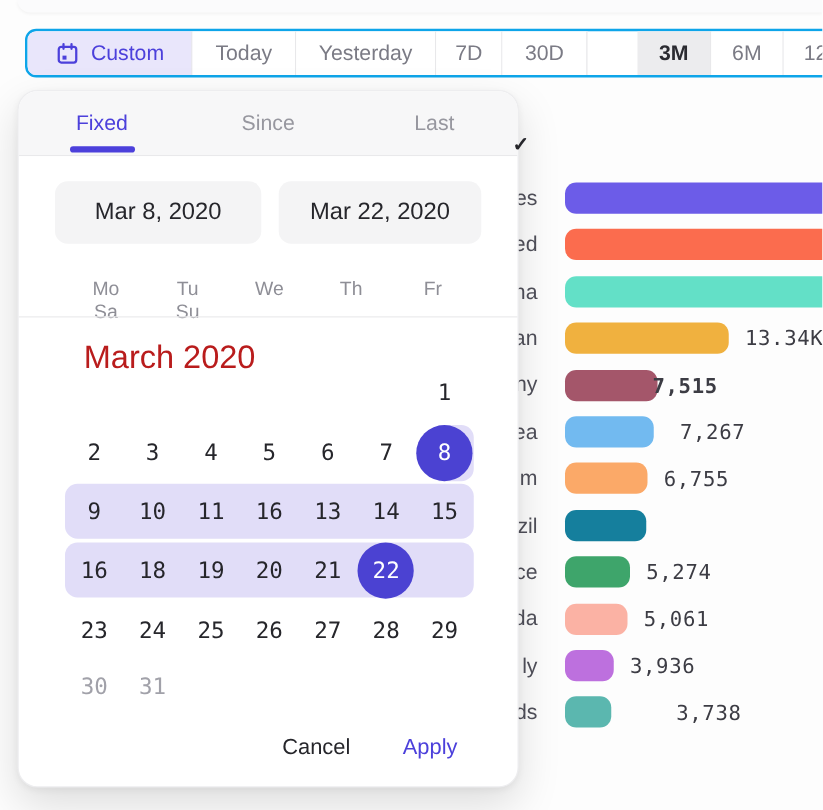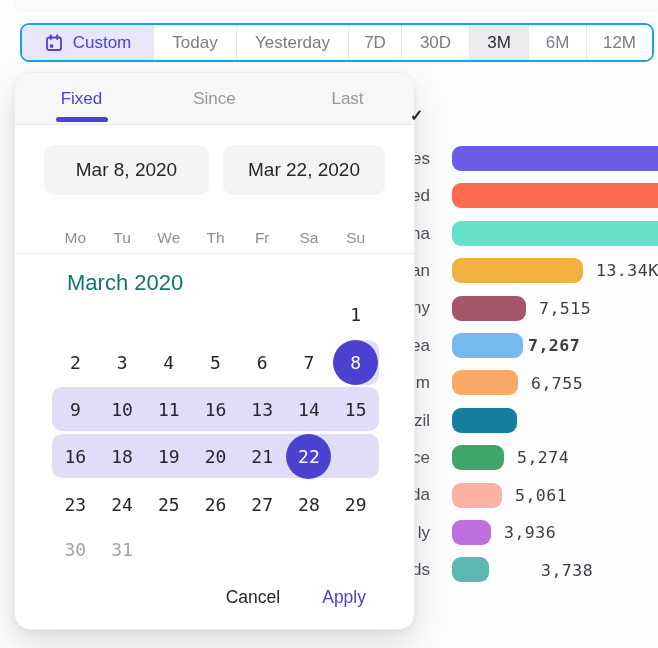--- a/index.html
+++ b/index.html
@@ -10,21 +10,21 @@
               border-bottom-left-radius:12px;box-shadow:0 1px 3px rgba(0,0,0,.05);}
 
   
   .seg{position:absolute;left:20px;top:23px;height:39px;display:flex;background:#fff;
        border:2px solid #0ea5e9;border-radius:9px;overflow:hidden;z-index:5;box-sizing:border-box;}
   .seg-item{display:flex;align-items:center;justify-content:center;gap:9px;height:100%;
             border:none;border-right:1px solid #E8E8EA;background:#fff;color:#7B7B85;
             font-size:17px;font-family:inherit;cursor:pointer;padding:0;box-sizing:border-box;}
   .seg-item:last-child{border-right:none;}
   .seg-item.custom{background:#E9E6FB;color:#4C40DB;font-weight:500;}
-  .seg-item.sel{background:#ECECEE;color:#2B2B31;font-weight:400;}
+  .seg-item.sel{background:#ECECEE;color:#2B2B31;font-weight:700;margin-left:40px;}
 
   
   .chart{position:absolute;top:140px;left:0;width:658px;z-index:1;}
   .crow{position:relative;height:37.42px;}
   .clabel{position:absolute;left:0;top:0;bottom:0;width:430px;display:flex;align-items:center;
           justify-content:flex-end;font-size:17px;color:#50505A;}
   .cbar{position:absolute;left:452px;top:6px;height:25px;border-radius:9px;}
   .cval{position:absolute;top:0;bottom:0;display:flex;align-items:center;
         font-family:"DejaVu Sans Mono",monospace;font-size:16.5px;color:#3C3C44;letter-spacing:.5px;}
 
@@ -41,24 +41,24 @@
   .tab.active{color:#4C40DB;font-weight:500;}
   .tab-underline{position:absolute;bottom:2px;left:50%;transform:translateX(-50%);
                  width:52px;height:5px;border-radius:3px;background:#4C40DB;}
 
   .inp{position:absolute;top:72px;height:50px;background:#F4F4F5;border-radius:10px;display:flex;
        align-items:center;justify-content:center;font-size:19px;color:#26262B;cursor:pointer;}
   .inp.from{left:29px;width:165px;}
   .inp.to{left:208px;width:162px;}
 
   .wk{position:absolute;top:150px;left:37px;width:327px;height:30px;display:grid;
-      grid-template-columns:repeat(7,1fr);}
+      grid-template-columns:repeat(5,1fr);}
   .wk span{display:flex;align-items:center;justify-content:center;color:#8E8E96;font-size:15.5px;}
   .divider{position:absolute;top:180px;left:0;right:0;height:1px;background:#ECECED;}
-  .month-title{position:absolute;top:197px;left:52px;font-size:22px;color:#0f766e;}
+  .month-title{position:absolute;top:197px;left:52px;font-size:26px;color:#b91c1c;}
 
   .cal-week{position:absolute;left:37px;width:327px;height:44px;display:grid;
             grid-template-columns:repeat(7,1fr);}
   .cal-week.pill{background:#E1DDF8;border-radius:10px;}
   .cal-cell{position:relative;display:flex;align-items:center;justify-content:center;
             font-family:"DejaVu Sans Mono",monospace;font-size:18px;color:#26262B;cursor:pointer;}
   .cal-cell.muted{color:#A1A1A9;}
   .cal-cell .num{position:relative;z-index:2;width:45px;height:45px;border-radius:50%;
                  background:#4B42D2;color:#fff;display:flex;align-items:center;justify-content:center;}
   .tail{position:absolute;right:0;top:0;bottom:0;width:28px;background:#E1DDF8;
@@ -109,26 +109,26 @@
         <div class="cbar" style="width: 240px; background: rgb(99, 224, 199);"></div>
       </div>
       <div class="crow">
         <span class="clabel">an</span>
         <div class="cbar" style="width: 131px; background: rgb(240, 177, 63);"></div>
         <span class="cval" style="left: 596px;">13.34K</span>
       </div>
       <div class="crow">
         <span class="clabel">ny</span>
         <div class="cbar" style="width: 74px; background: rgb(164, 86, 106);"></div>
-        <span class="cval" style="left: 539px;">7,515</span>
+        <span class="cval" style="left: 522px; font-weight: bold;">7,515</span>
       </div>
       <div class="crow">
         <span class="clabel">ea</span>
         <div class="cbar" style="width: 71px; background: rgb(114, 186, 240);"></div>
-        <span class="cval" style="left: 528px; font-weight: bold;">7,267</span>
+        <span class="cval" style="left: 544px;">7,267</span>
       </div>
       <div class="crow">
         <span class="clabel">m</span>
         <div class="cbar" style="width: 66px; background: rgb(251, 169, 104);"></div>
         <span class="cval" style="left: 531px;">6,755</span>
       </div>
       <div class="crow">
         <span class="clabel">zil</span>
         <div class="cbar" style="width: 65px; background: rgb(21, 127, 157);"></div>
       </div>

